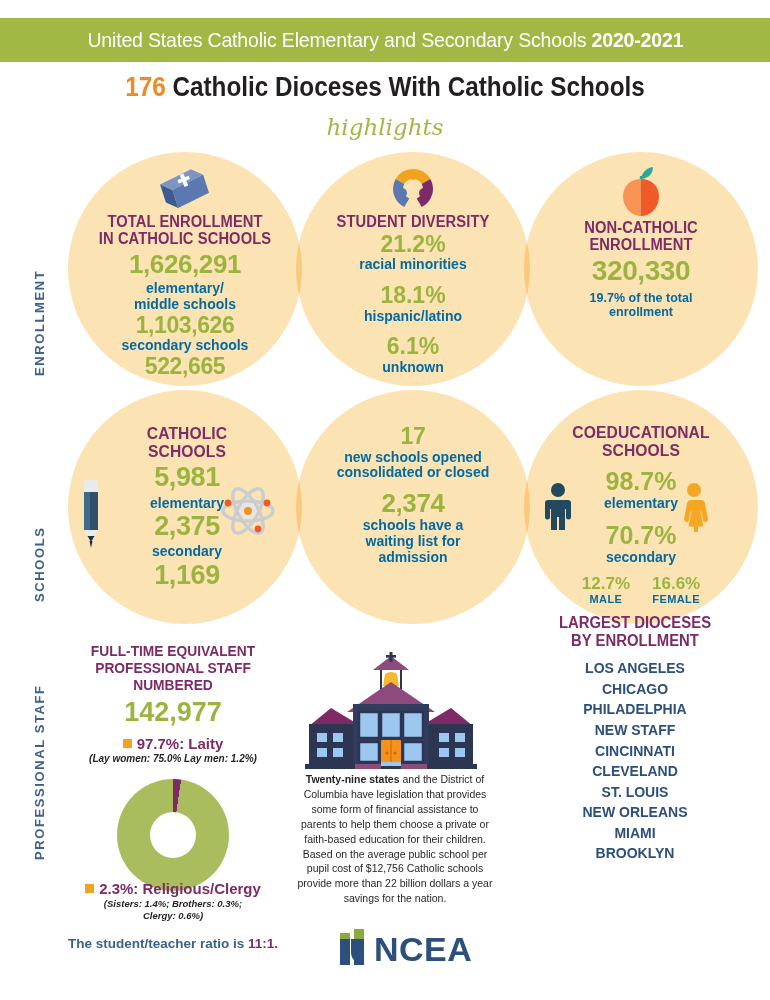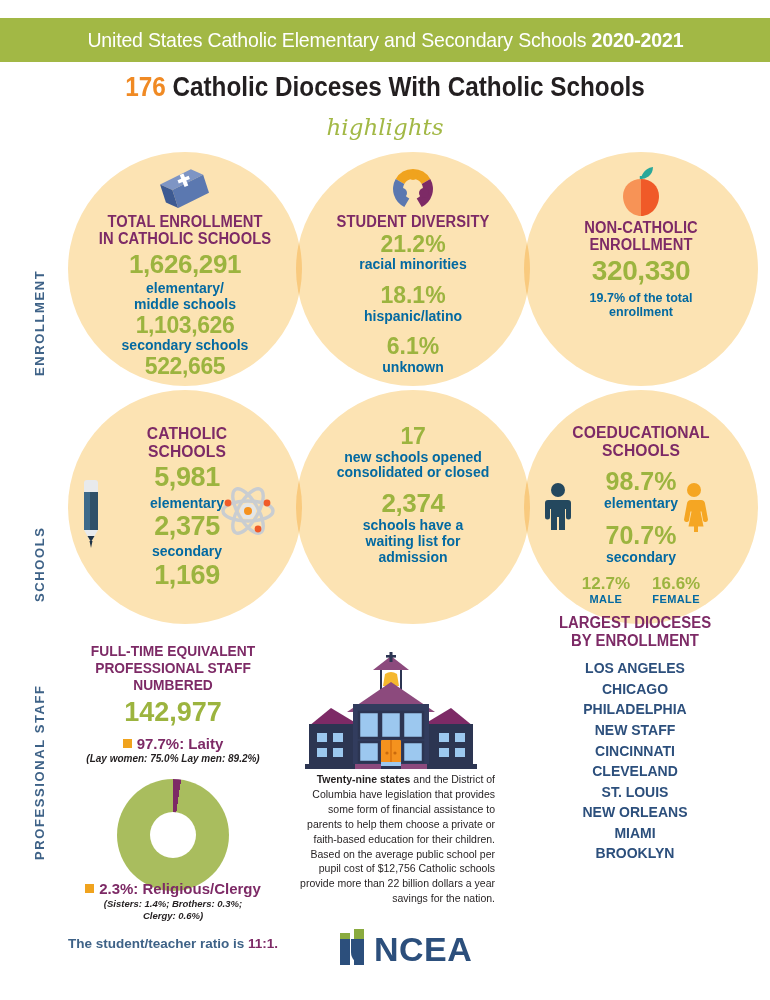--- a/index.html
+++ b/index.html
@@ -93,21 +93,21 @@
     color:#7d2a66;font-weight:bold;font-size:15px;}
   .clergy-sub{position:absolute;left:48px;top:898px;width:250px;text-align:center;
     color:#231f20;font-size:9.5px;font-style:italic;font-weight:bold;line-height:1.25;}
   .ratio{position:absolute;left:38px;top:936px;width:270px;text-align:center;
     color:#3e6287;font-weight:bold;font-size:13.5px;}
   .ratio .hl{color:#7d2a66;}
 
   
   .school-art{position:absolute;left:291px;top:652px;width:200px;height:120px;}
   .body-copy{position:absolute;left:295px;top:772px;width:200px;
-    color:#231f20;font-size:10.5px;line-height:1.42;text-align:right;}
+    color:#231f20;font-size:10.5px;line-height:1.42;text-align:center;}
   .body-copy b{font-weight:bold;}
   .ncea{position:absolute;left:338px;top:925px;width:150px;height:42px;}
 
   
   .dioceses{position:absolute;left:520px;top:614px;width:230px;text-align:center;}
   .dioceses-hd{color:#7d2a66;font-weight:bold;font-size:16px;line-height:1.1;transform:scaleX(.93);
     font-family:"Liberation Sans Narrow","Liberation Sans",sans-serif;}
   .dioceses-list{margin-top:9px;}
   .dioceses-list div{color:#2c4f7c;font-weight:bold;font-size:14px;line-height:1.47;}
 
@@ -290,21 +290,21 @@
   <div class="staff-block">
     <div class="staff-hd">
       <div>FULL-TIME EQUIVALENT</div>
       <div>PROFESSIONAL STAFF</div>
       <div>NUMBERED</div>
     </div>
     <div class="staff-num">142,977</div>
     <div class="legend-line">
       <span class="sq"></span><span>97.7%: Laity</span>
     </div>
-    <div class="legend-sub">(Lay women: 75.0%  Lay men: 89.2%)</div>
+    <div class="legend-sub">(Lay women: 75.0%  Lay men: 1.2%)</div>
   </div>
 
   <div class="donut-wrap">
     <div class="donut"></div>
     <div class="donut-hole"></div>
   </div>
 
   <div class="clergy-line">
     <span class="sq"></span><span>2.3%: Religious/Clergy</span>
   </div>

